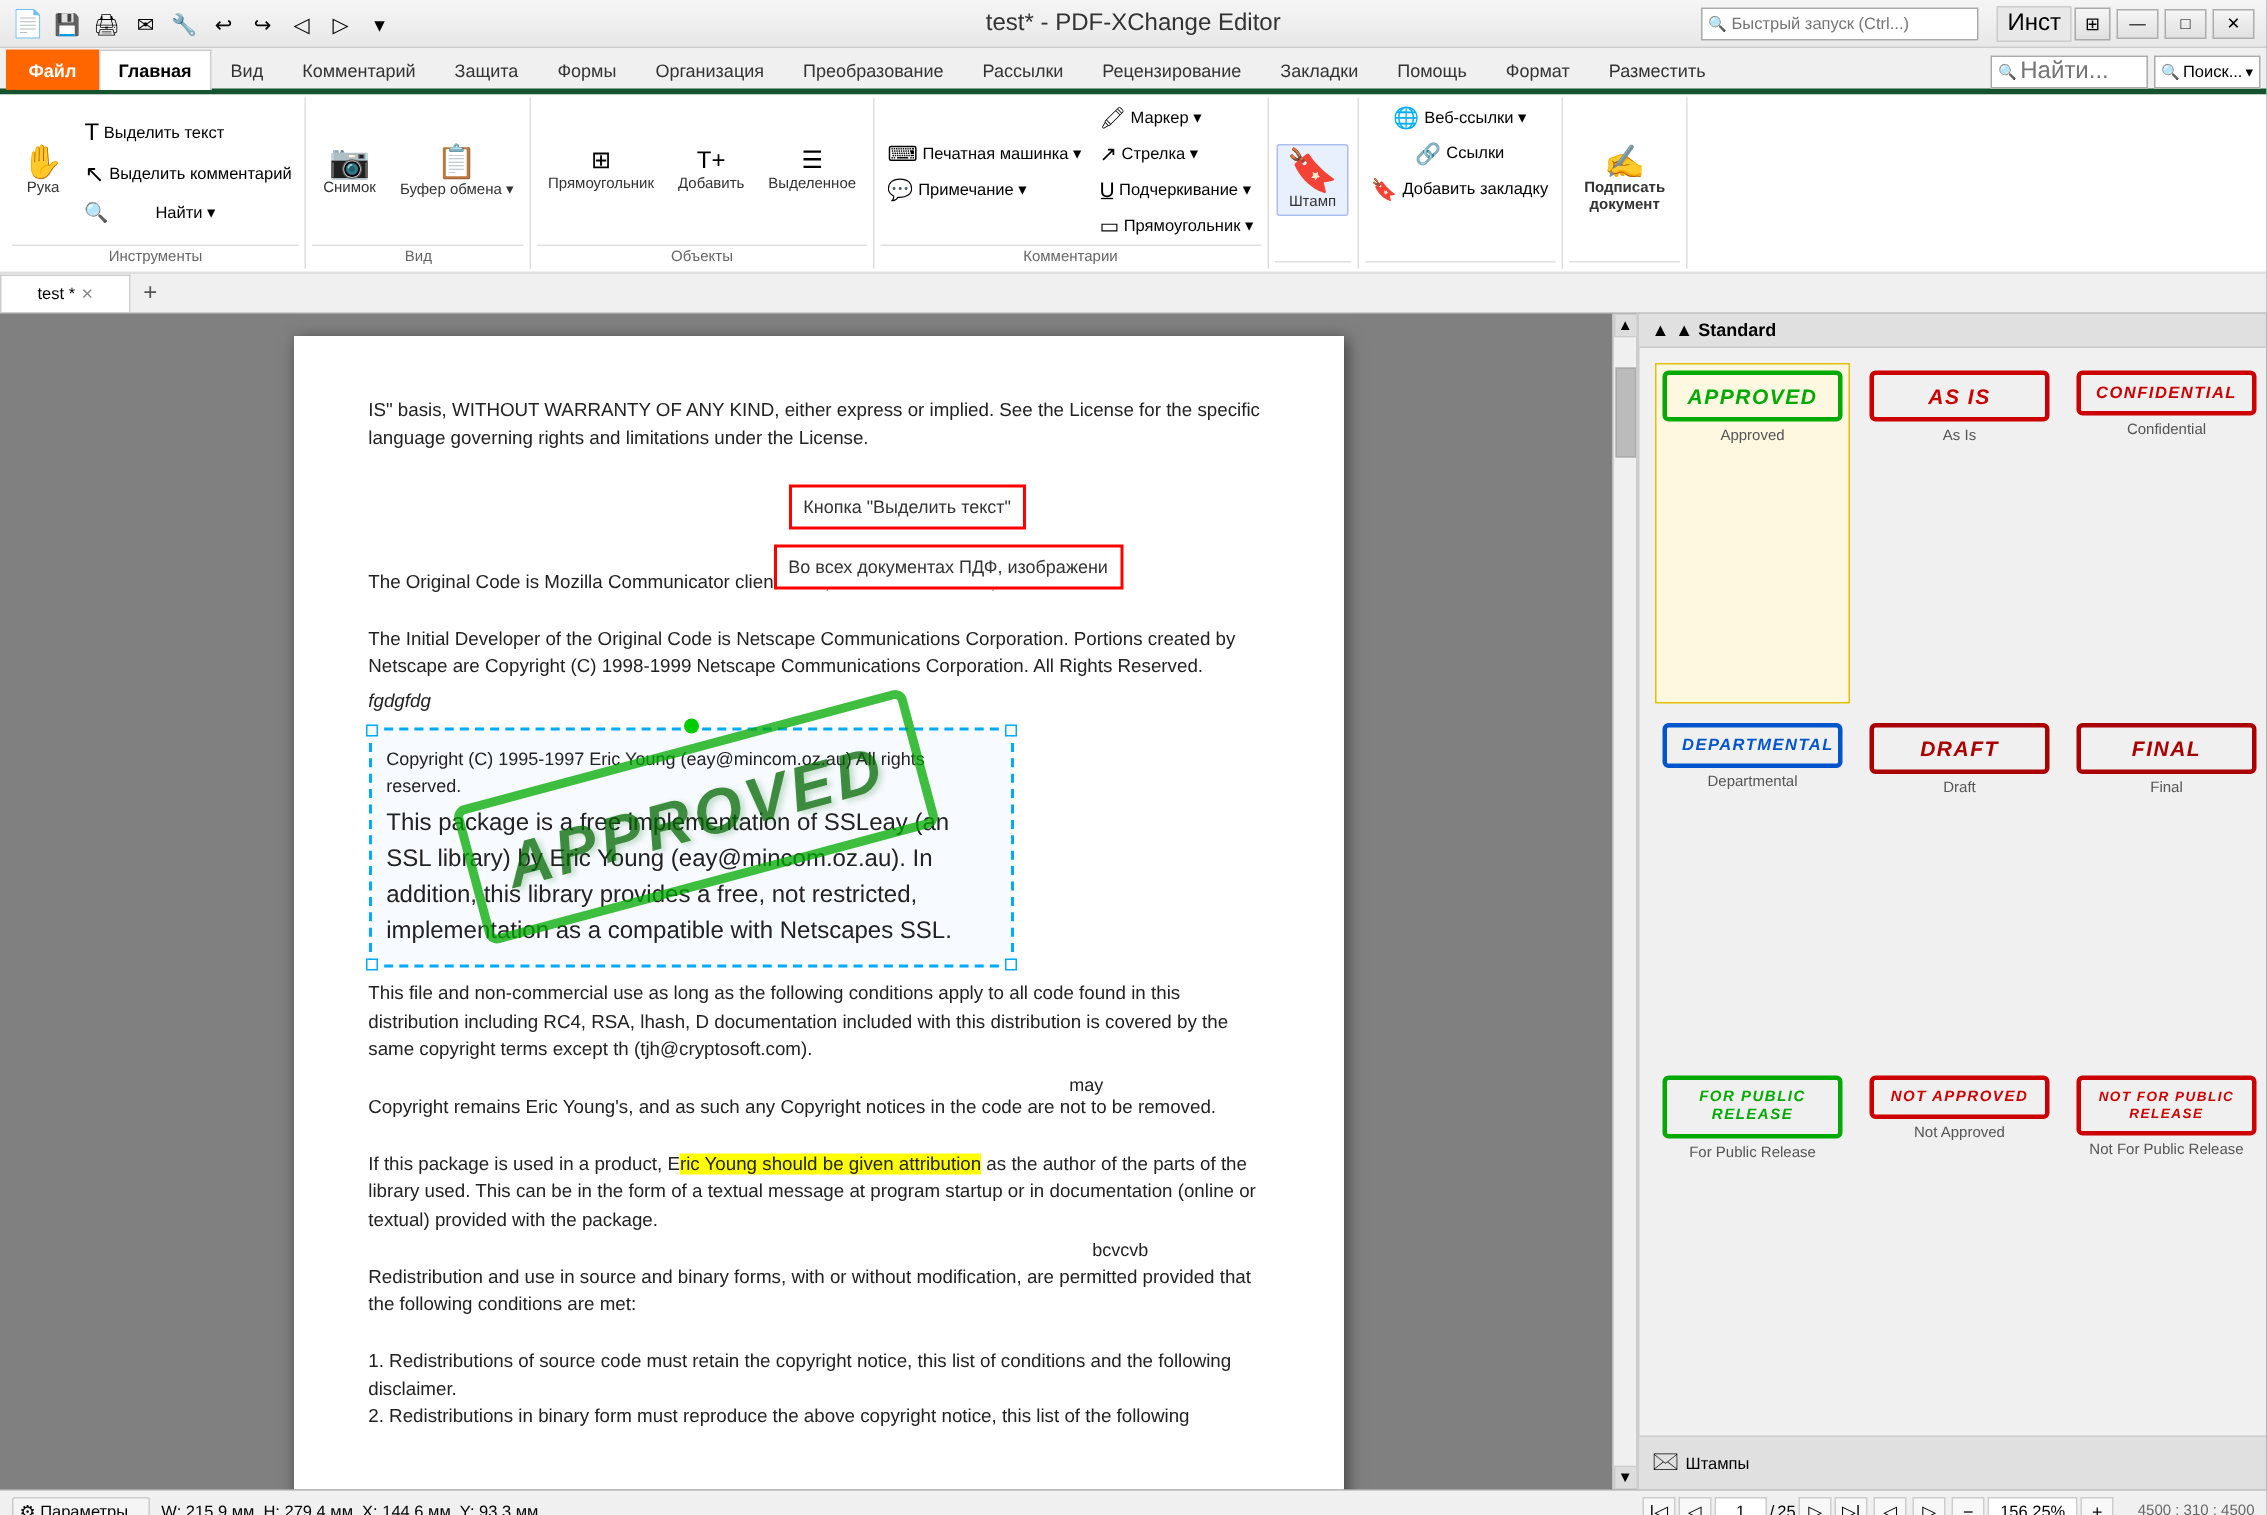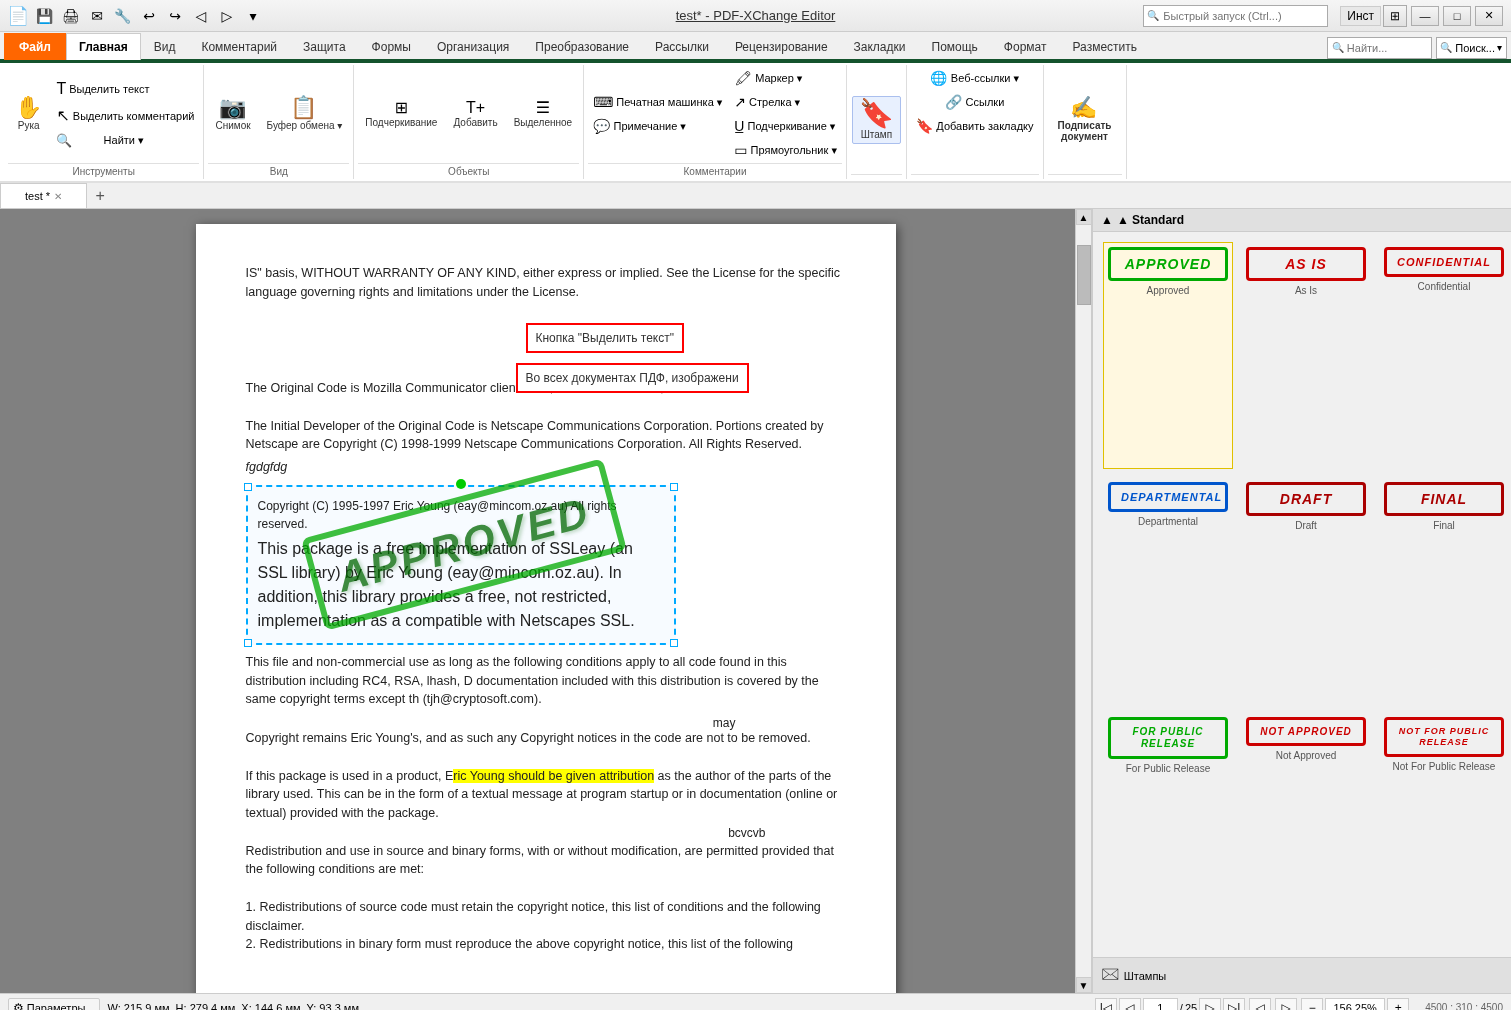--- a/index.html
+++ b/index.html
@@ -9,21 +9,21 @@
     .title-bar {
       background: linear-gradient(to bottom, #f5f5f5, #e8e8e8);
       height: 32px;
       display: flex;
       align-items: center;
       padding: 0 8px;
       border-bottom: 1px solid #ccc;
       justify-content: space-between;
     }
     .title-bar-left { display: flex; align-items: center; gap: 4px; }
-    .title-bar-center { font-size: 13px; color: #333; position: absolute; left: 50%; transform: translateX(-50%); text-decoration: underline; }
+    .title-bar-center { font-size: 16px; color: #333; position: absolute; left: 50%; transform: translateX(-50%); }
     .title-btn { width: 28px; height: 20px; border: 1px solid #adadad; background: linear-gradient(to bottom, #f5f5f5, #e0e0e0); cursor: pointer; display: flex; align-items: center; justify-content: center; font-size: 11px; }
 
     
     .qa-icon { width: 22px; height: 22px; display: flex; align-items: center; justify-content: center; cursor: pointer; font-size: 14px; }
 
     
     .ribbon-tabs {
       background: #f0f0f0;
       display: flex;
       padding: 0 4px;
@@ -312,21 +312,21 @@
   </div>
   <div class="title-bar-center">
     <span>test* - PDF-XChange Editor</span>
   </div>
   <div style="display:flex; align-items:center; gap:4px; margin-left:auto;">
     <div style="display:flex;align-items:center;border:1px solid #aaa;background:white;height:22px;padding:0 4px;gap:3px;">
       <span style="font-size:10px;">🔍</span>
       <input type="text" style="border: none; outline: none; font-size: 11px; width: 160px;" placeholder="Быстрый запуск (Ctrl...)">
     </div>
     <div style="display:flex;align-items:center;gap:2px;margin-left:8px;">
-      <div style="background:#e8e8e8;border:1px solid #ccc;padding:2px 6px;font-size:12px;cursor:pointer;">Инст</div>
+      <div style="background:#e8e8e8;border:1px solid #ccc;padding:2px 6px;font-size:16px;cursor:pointer;">Инст</div>
       <div style="background:linear-gradient(#f5f5f5,#e0e0e0);border:1px solid #aaa;width:24px;height:22px;display:flex;align-items:center;justify-content:center;cursor:pointer;">⊞</div>
     </div>
     <div class="title-btn">—</div>
     <div class="title-btn">□</div>
     <div class="title-btn close">✕</div>
   </div>
 </div>
 
 <div class="ribbon-tabs">
   <div class="ribbon-tab file-tab">Файл</div>
@@ -339,21 +339,21 @@
   <div class="ribbon-tab">Преобразование</div>
   <div class="ribbon-tab">Рассылки</div>
   <div class="ribbon-tab">Рецензирование</div>
   <div class="ribbon-tab">Закладки</div>
   <div class="ribbon-tab">Помощь</div>
   <div class="ribbon-tab">Формат</div>
   <div class="ribbon-tab">Разместить</div>
   <div style="margin-left:auto;display:flex;align-items:center;gap:4px;">
     <div style="display:flex;align-items:center;border:1px solid #aaa;background:white;height:22px;padding:0 4px;gap:2px;margin-top:4px;">
       <span style="font-size:10px;">🔍</span>
-      <input type="text" style="border: none; outline: none; font-size: 11px; width: 80px;" placeholder="Найти...">
+      <input type="text" style="border: none; outline: none; font-size: 16px; width: 80px;" placeholder="Найти...">
     </div>
     <div style="display:flex;align-items:center;border:1px solid #aaa;background:white;height:22px;padding:0 4px;gap:2px;margin-top:4px;">
       <span style="font-size:10px;">🔍</span>
       <span style="font-size:11px;">Поиск...</span>
       <span style="font-size:10px;">▾</span>
     </div>
   </div>
 </div>
 
 <div class="ribbon">
@@ -395,21 +395,21 @@
     </div>
     <div class="ribbon-group-label">Вид</div>
   </div>
 
   <div class="ribbon-group">
     <div class="ribbon-group-content">
       <div style="display:flex;flex-direction:column;gap:1px;">
         <div style="display:flex;gap:2px;">
           <div class="ribbon-btn" style="min-width:50px;">
             <div class="btn-icon" style="font-size:16px;">⊞</div>
-            <div class="btn-label">Подчеркивание</div>
+            <div class="btn-label">Прямоугольник</div>
           </div>
           <div class="ribbon-btn" style="min-width:50px;">
             <div class="btn-icon" style="font-size:16px;">T+</div>
             <div class="btn-label">Добавить</div>
           </div>
           <div class="ribbon-btn" style="min-width:60px;">
             <div class="btn-icon" style="font-size:16px;">☰</div>
             <div class="btn-label">Выделенное</div>
           </div>
         </div>

